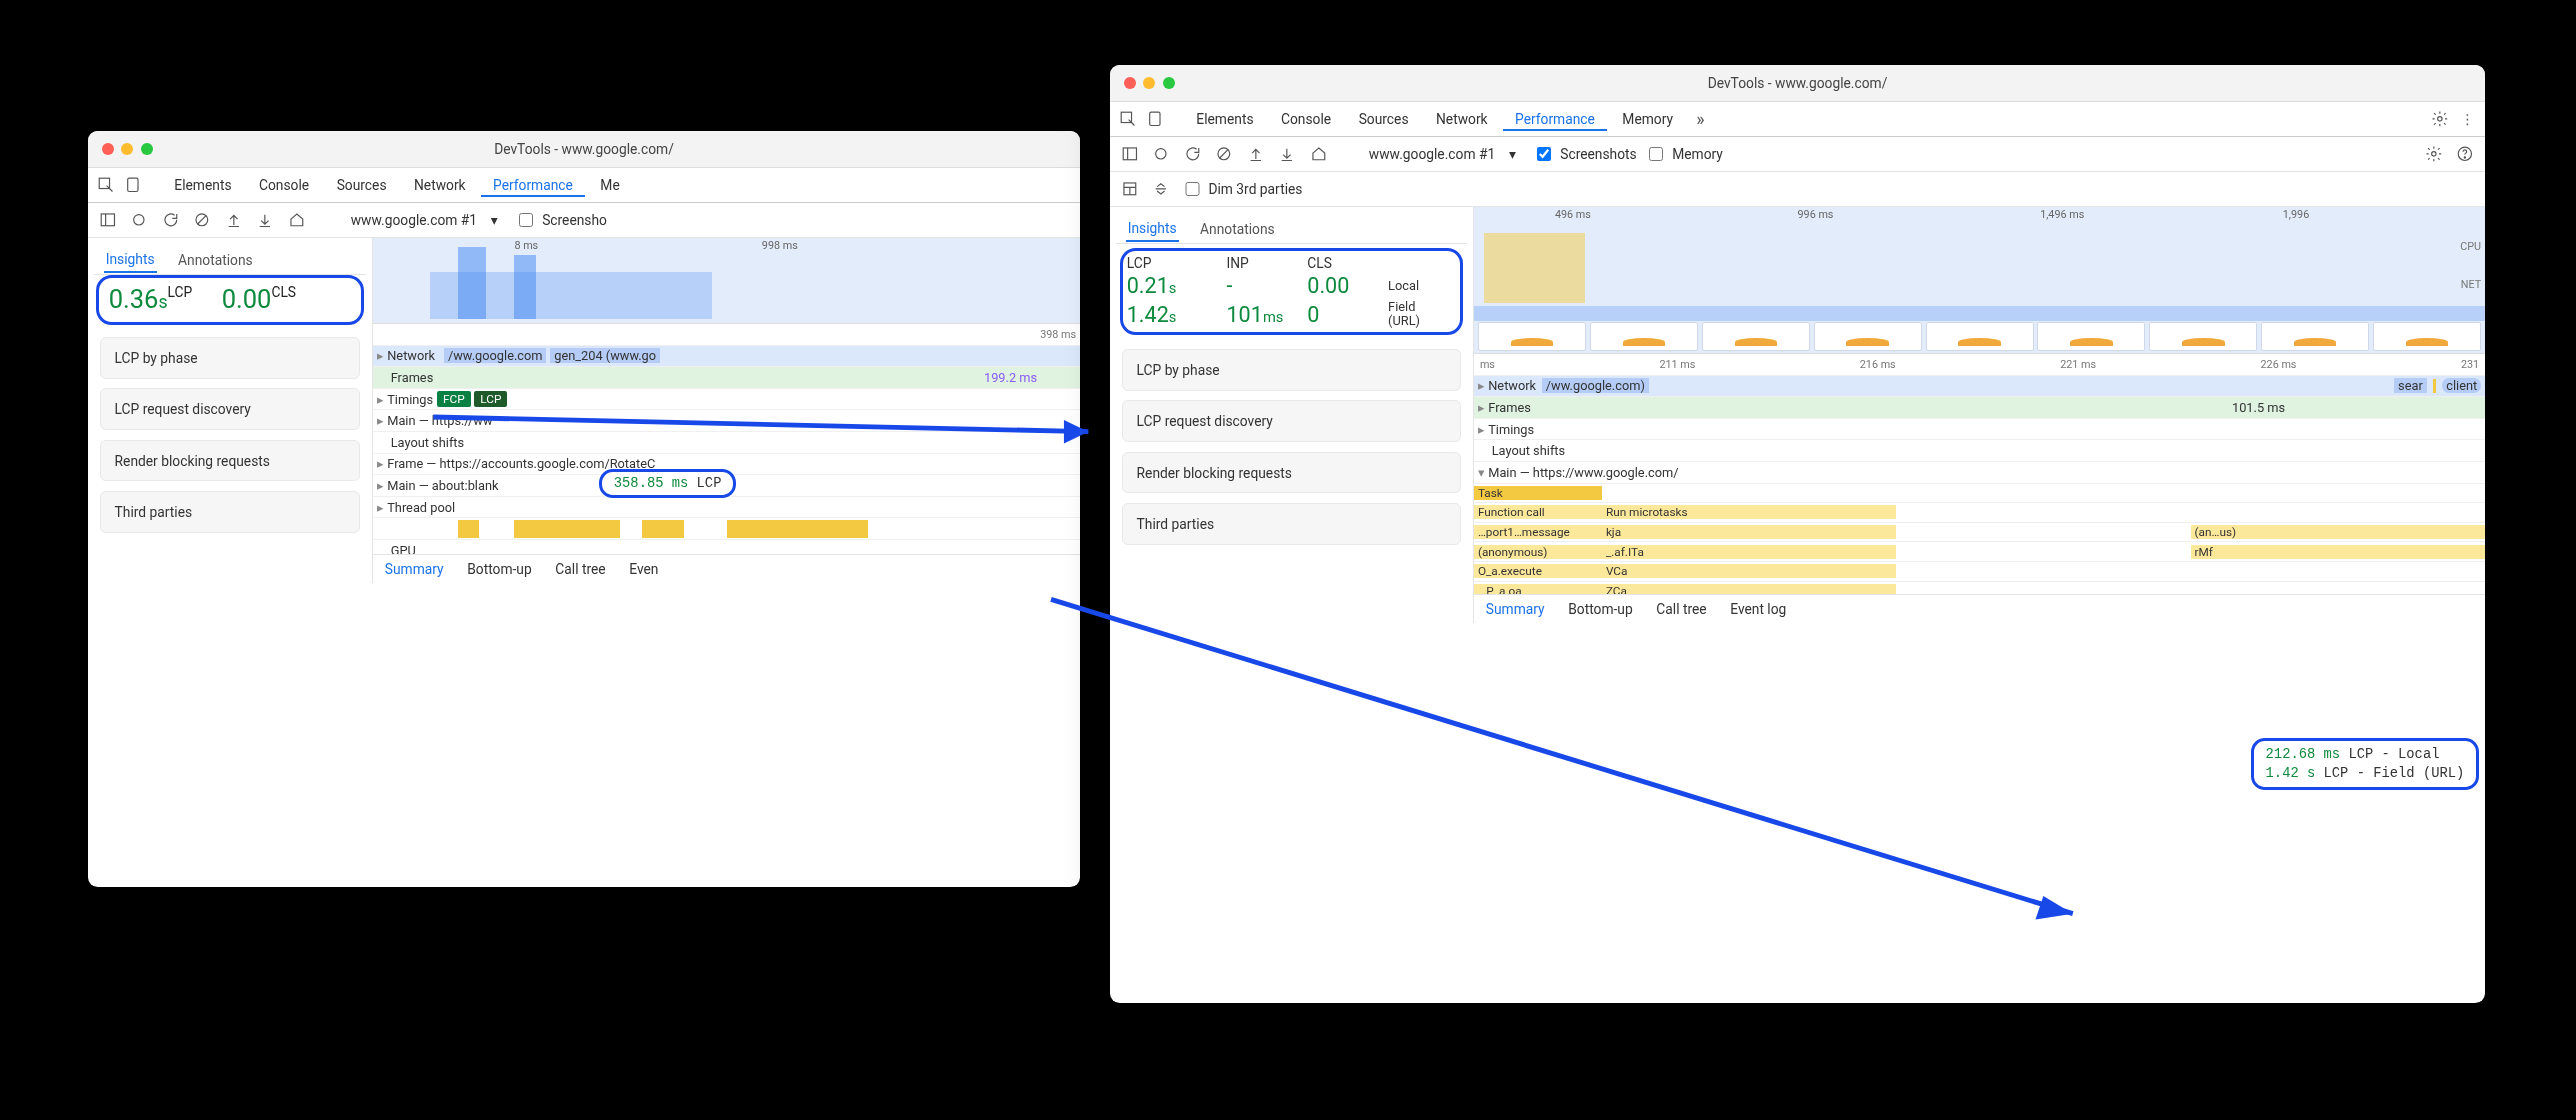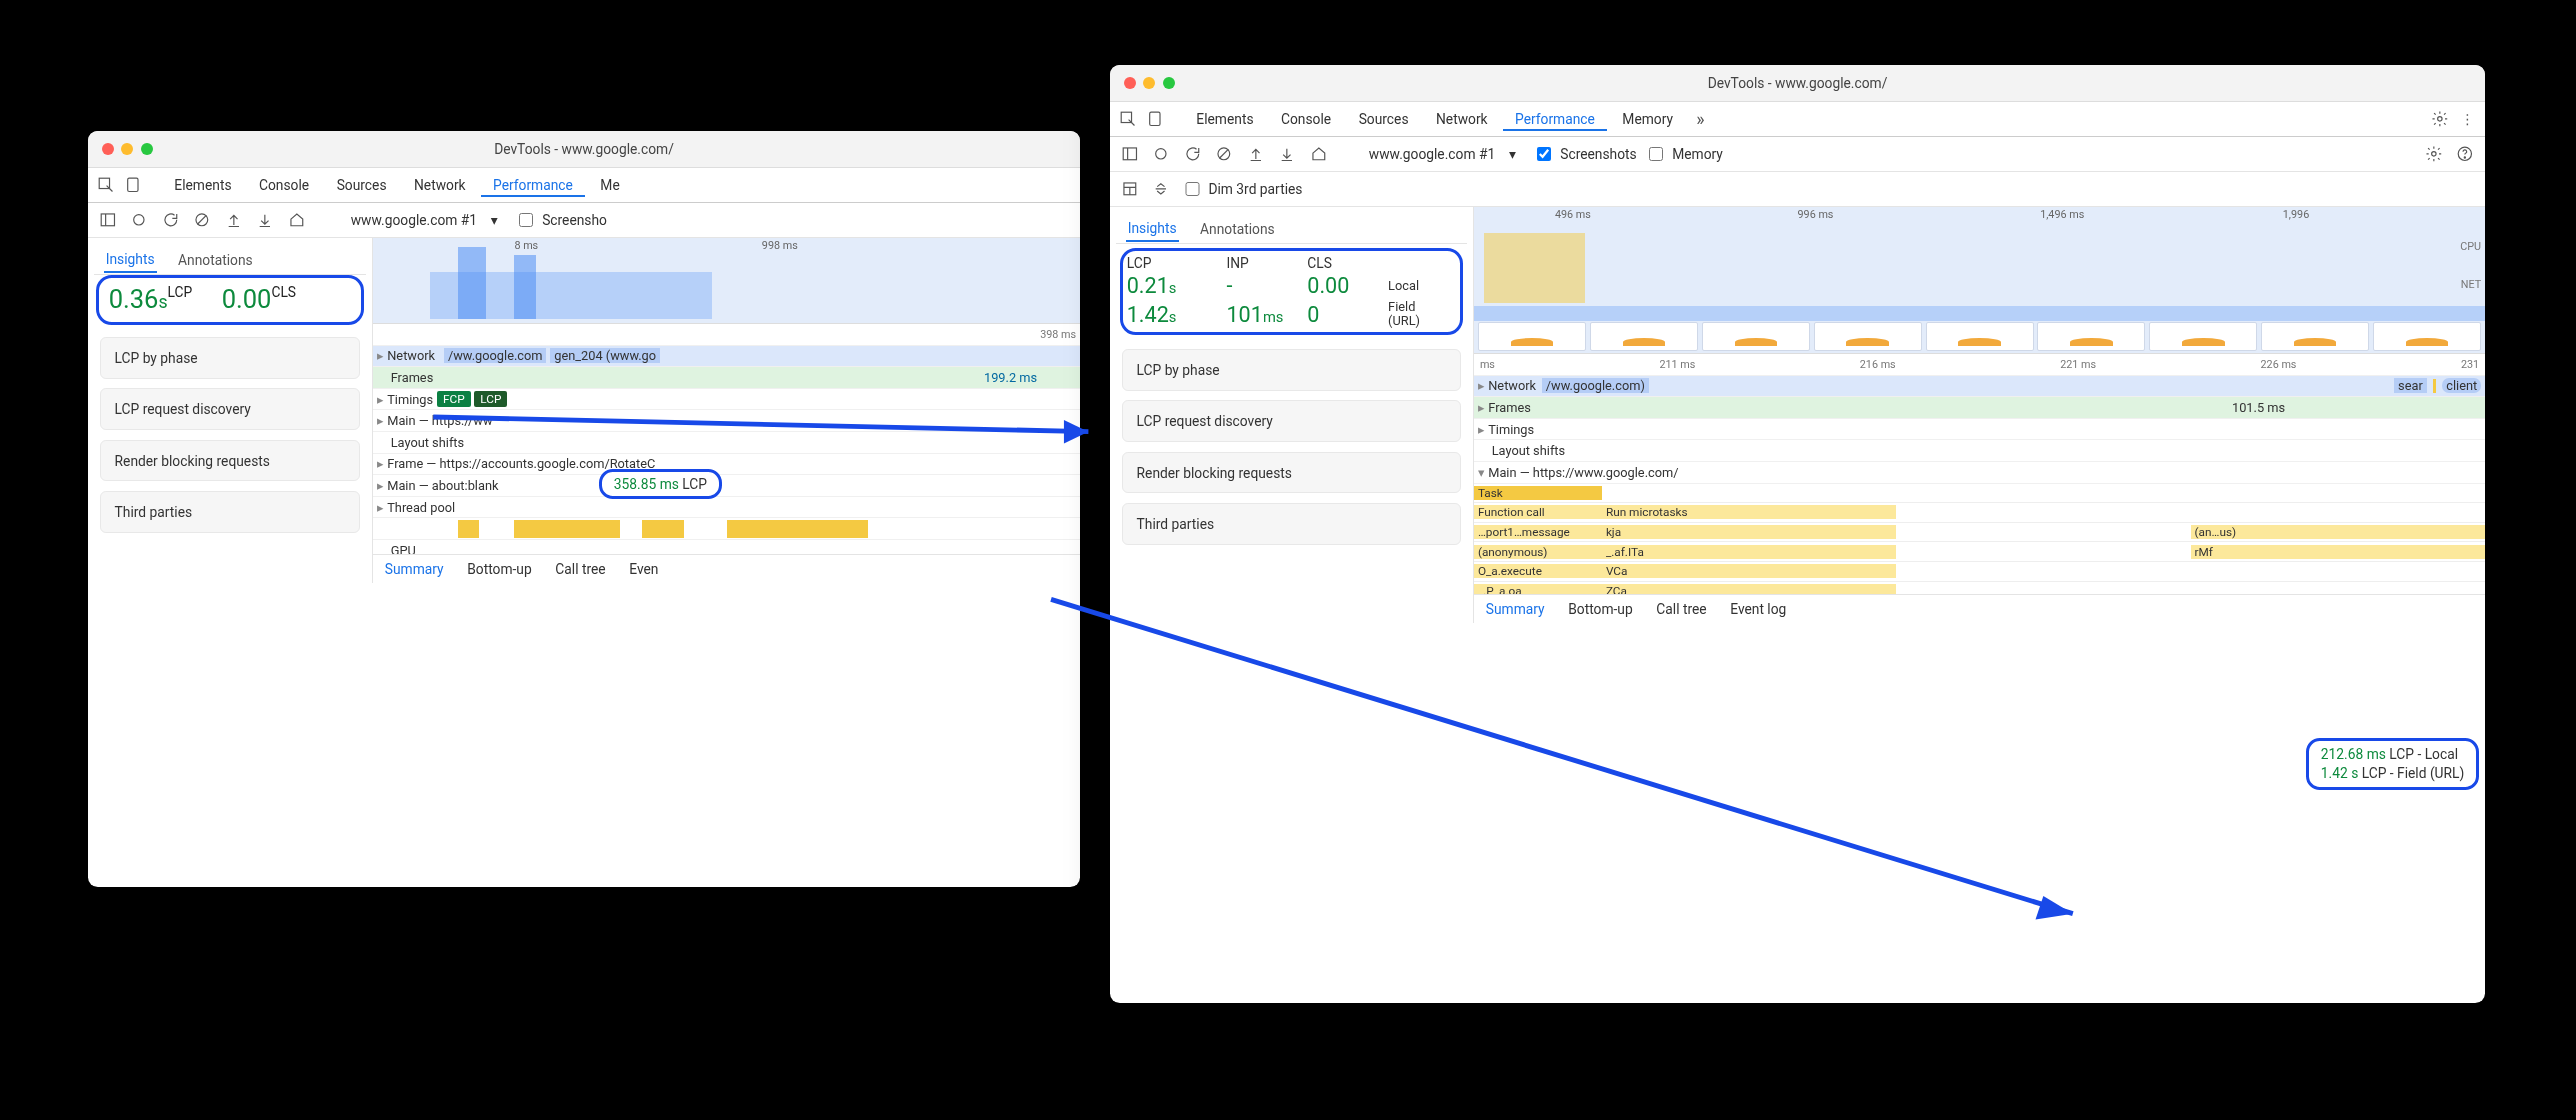--- a/index.html
+++ b/index.html
@@ -57,21 +57,21 @@
   .insight { background:#f6f6f6; border:1px solid #e8e8e8; border-radius:5.9px; padding:11.8px 13.8px; margin:9.8px 5.9px; font-size:13.8px; color:#333;}
   .right-pane { flex:1; position:relative; }
   .timeline-overview { height:86px; background:#e3ecfa; border-bottom:1px solid #ddd; position:relative; overflow:hidden;}
   .time-tick { position:absolute; top:1px; font-size:10.8px; color:#666;}
   .track { display:flex; align-items:center; border-bottom:1px solid #f0f0f0; font-size:12.8px; min-height:21.6px; padding:0 3.9px;}
   .track .disclose { color:#888; margin-right:3.9px;}
   .track.bg-blue{ background:#dbe7fb;}
   .track.bg-green{ background:#dff3e0;}
   .track .badge{ padding:1px 5.9px; color:#fff; font-size:11.8px; margin-left:3.9px; border-radius:2px;}
   .badge.fcp{background:#0b8043;} .badge.lcp{background:#1e5a2a;}
-  .tooltip { position:absolute; border:3.9px solid #1849e8; border-radius:13.8px; background:#fff; padding:3.9px 11.8px; font-size:13.8px; z-index:5;}
+  .tooltip { position:absolute; border:3.9px solid #1849e8; border-radius:13.8px; background:#fff; padding:3.9px 11.8px; font-size:13.8px; z-index:5;font-family:Liberation Mono, monospace;}
   .tooltip .g{color:#0d8a3d;}
   .bottom-tabs{ display:flex; gap:23.6px; padding:5.9px 11.8px; border-top:1px solid #e4e4e4; font-size:13.8px;}
   .bottom-tabs .bt{color:#333;} .bottom-tabs .bt.active{color:#1a73e8;}
   .pool-row{height:21.6px; position:relative; background:#fff; border-bottom:1px solid #f0f0f0;}
   .bar{position:absolute;top:2px;height:17.7px;}
   .bar.y{background:#f4c942;} .bar.g{background:#7ccd8b;}
   .arrow { position:absolute; z-index:50; pointer-events:none; }
   .arrow line{ stroke:#1849e8; stroke-width:5;}
   .arrow polygon{ fill:#1849e8;}
   .metrics-grid { border:3.9px solid #1849e8; border-radius:15.7px; padding:3.9px 3.9px; margin:3.9px 3.9px 13.8px 3.9px; background:#fff; display:grid; grid-template-columns:90px 71px 71px 79px; gap:2px 9.8px; align-items:center;}
@@ -215,21 +215,21 @@
       <div class="track bg-blue">
         <span class="disclose">▸</span>
           <span>Network</span>
         <span style="margin-left:9px;background:#b5cdf6;padding:0 3.9px;">/ww.google.com</span>
         <span style="margin-left:3.9px;background:#b5cdf6;padding:0 3.9px;">gen_204 (www.go</span>
       </div>
       <div class="track bg-green">
         <span style="width:13.8px"></span>
           <span>Frames</span>
         <span class="spacer"></span>
-        <span style="color:#0369a1;margin-right:39px;">199.2 ms</span>
+        <span style="color:#8b5cf6;margin-right:39px;">199.2 ms</span>
       </div>
       <div class="track">
         <span class="disclose">▸</span>
           <span>Timings</span>
         <span class="badge fcp">FCP</span>
         <span class="badge lcp">LCP</span>
       </div>
       <div class="track">
         <span class="disclose">▸</span>
           <span>Main — https://ww</span>

